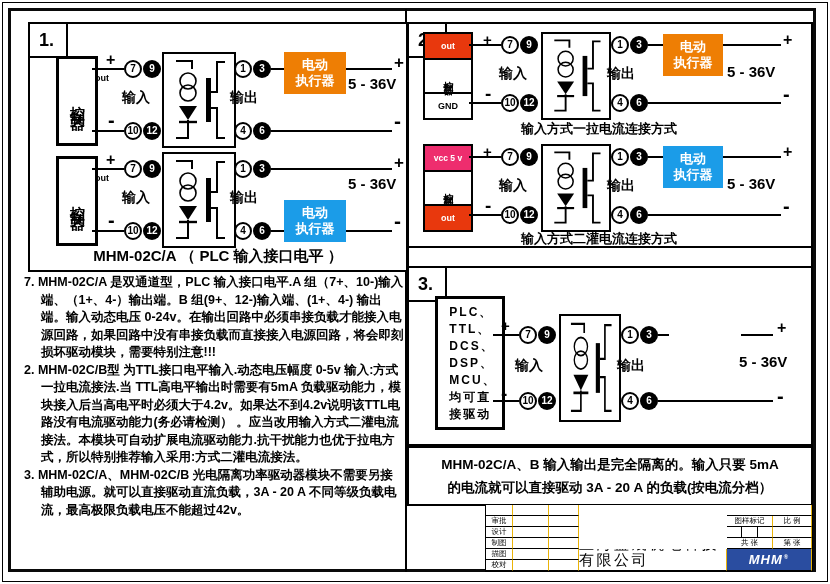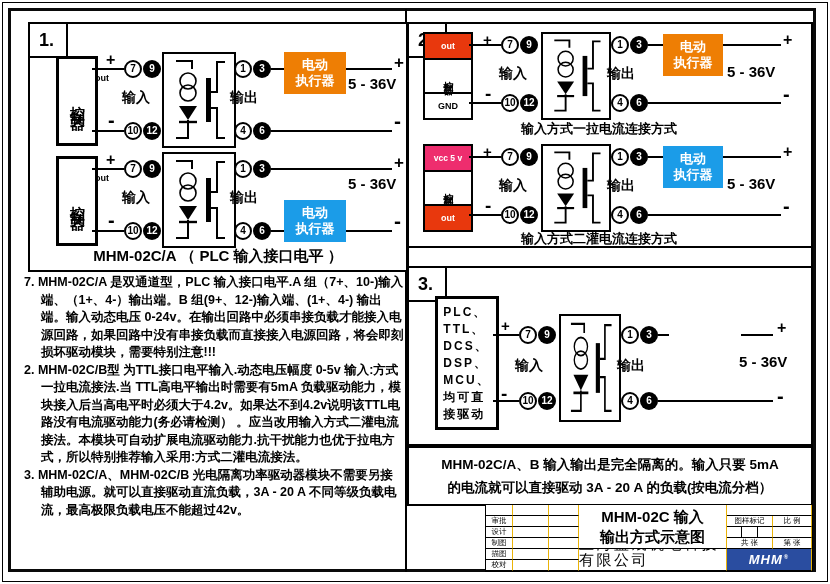--- a/index.html
+++ b/index.html
@@ -257,21 +257,21 @@
     </div>
     <div class="cap" style="left:40px;top:206px;width:300px;font-size:13px">输入方式二灌电流连接方式</div>
 
     <div style="position:absolute;left:0;top:222px;width:100%;height:2px;background:#000"></div>
   </div>
 
   <div class="panel" style="left:407px;top:266px;width:402px;height:176px">
     <div class="numbox">3.</div>
 
     <div class="circuit" style="left:16px;top:24px;width:372px;height:140px">
-      <div class="srcbox" style="left:10px;top:4px;width:58px;height:128px;padding-left:0">PLC、
+      <div class="srcbox" style="left:10px;top:4px;width:58px;height:128px;padding-left:6px">PLC、
 TTL、
 DCS、
 DSP、
 MCU、
 均可直
 接驱动</div>
       <span class="lbl" style="left:76px;top:26px;font-size:15px">+</span>
       <div class="hw" style="left:68px;top:42px;width:26px"></div>
       <span class="tw" style="left:94px;top:34px">7</span>
       <span class="tb" style="left:113px;top:34px">9</span>
@@ -315,24 +315,20 @@
   <div class="notes">
     <p>7. MHM-02C/A 是双通道型，PLC 输入接口电平.A 组（7+、10-)输入端、（1+、4-）输出端。B 组(9+、12-)输入端、(1+、4-) 输出端。输入动态电压 0-24v。在输出回路中必须串接负载才能接入电源回路，如果回路中没有串接负载而直接接入电源回路，将会即刻损坏驱动模块，需要特别注意!!!</p>
     <p>2. MHM-02C/B型 为TTL接口电平输入.动态电压幅度 0-5v 输入:方式一拉电流接法.当 TTL高电平输出时需要有5mA 负载驱动能力，模块接入后当高电平时必须大于4.2v。如果达不到4.2v说明该TTL电路没有电流驱动能力(务必请检测） 。应当改用输入方式二灌电流接法。本模块可自动扩展电流驱动能力.抗干扰能力也优于拉电方式，所以特别推荐输入采用:方式二灌电流接法。</p>
     <p>3. MHM-02C/A、MHM-02C/B 光电隔离功率驱动器模块不需要另接辅助电源。就可以直接驱动直流负载，3A - 20 A 不同等级负载电流，最高极限负载电压不能超过42v。</p>
   </div>
 
   <div class="tblock">
     <div class="tc" style="grid-column:1;grid-row:1"></div>
     <div class="tc" style="grid-column:2;grid-row:1"></div>
     <div class="tc" style="grid-column:3;grid-row:1"></div>
-    <div class="tc title-cell" style="grid-column:4;grid-row:1/5">
-      <div>MHM-02C 输入</div>
-      <div>输出方式示意图</div>
-    </div>
     <div class="tc" style="grid-column:5/7;grid-row:1"></div>
 
     <div class="tc" style="grid-column:1;grid-row:2">审批</div>
     <div class="tc" style="grid-column:2;grid-row:2"></div>
     <div class="tc" style="grid-column:3;grid-row:2"></div>
     <div class="tc" style="grid-column:5;grid-row:2">图样标记</div>
     <div class="tc" style="grid-column:6;grid-row:2">比 例</div>
 
     <div class="tc" style="grid-column:1;grid-row:3">设计</div>
     <div class="tc" style="grid-column:2;grid-row:3"></div>

